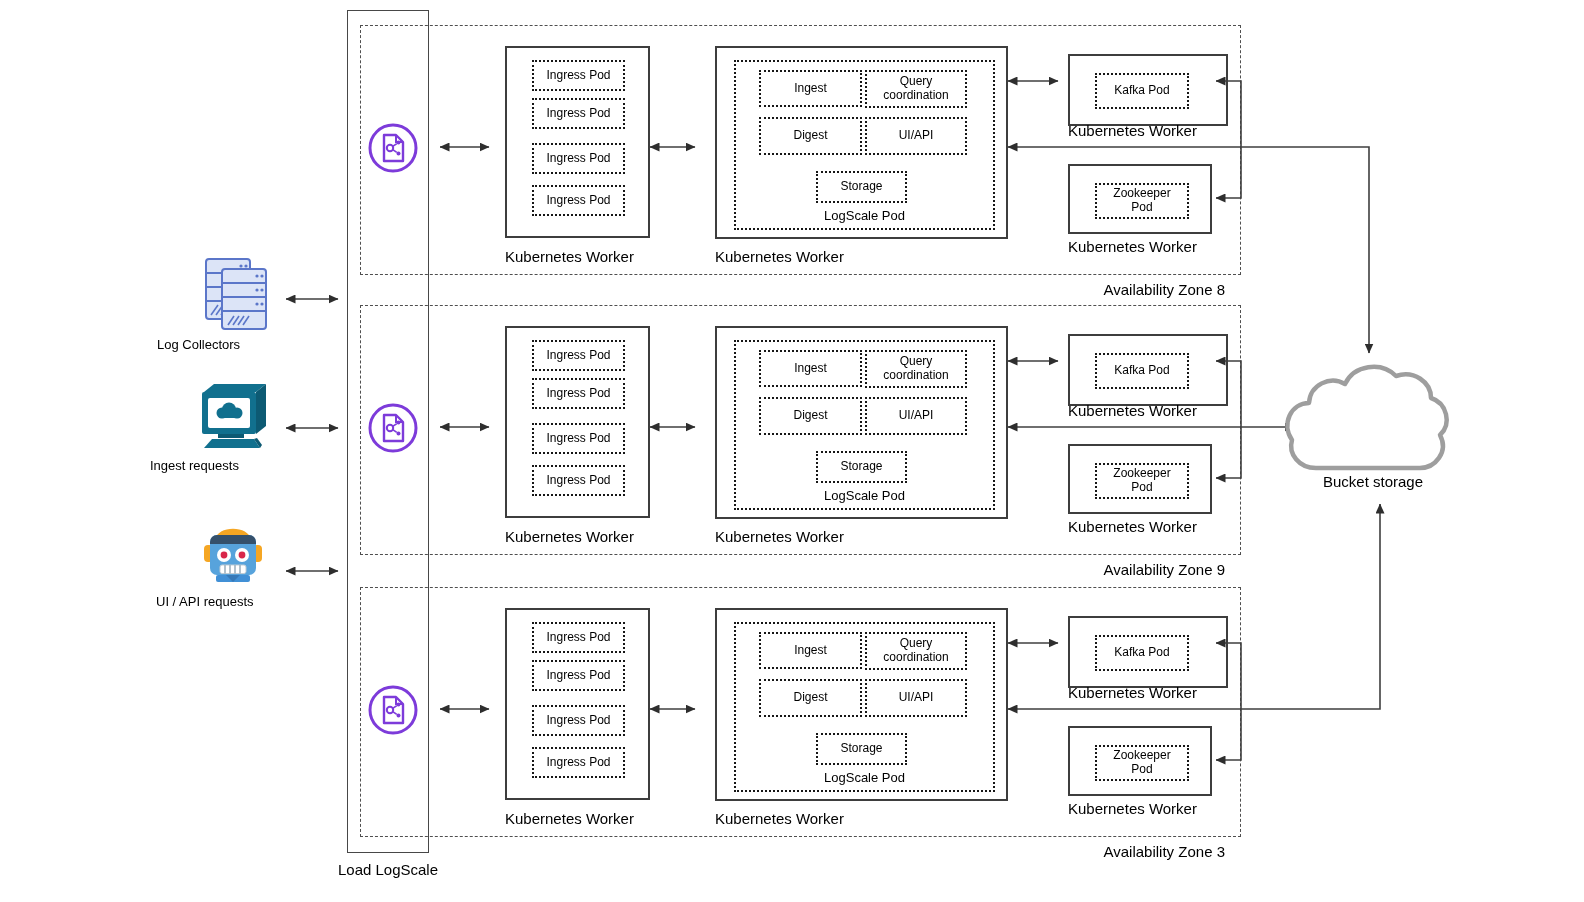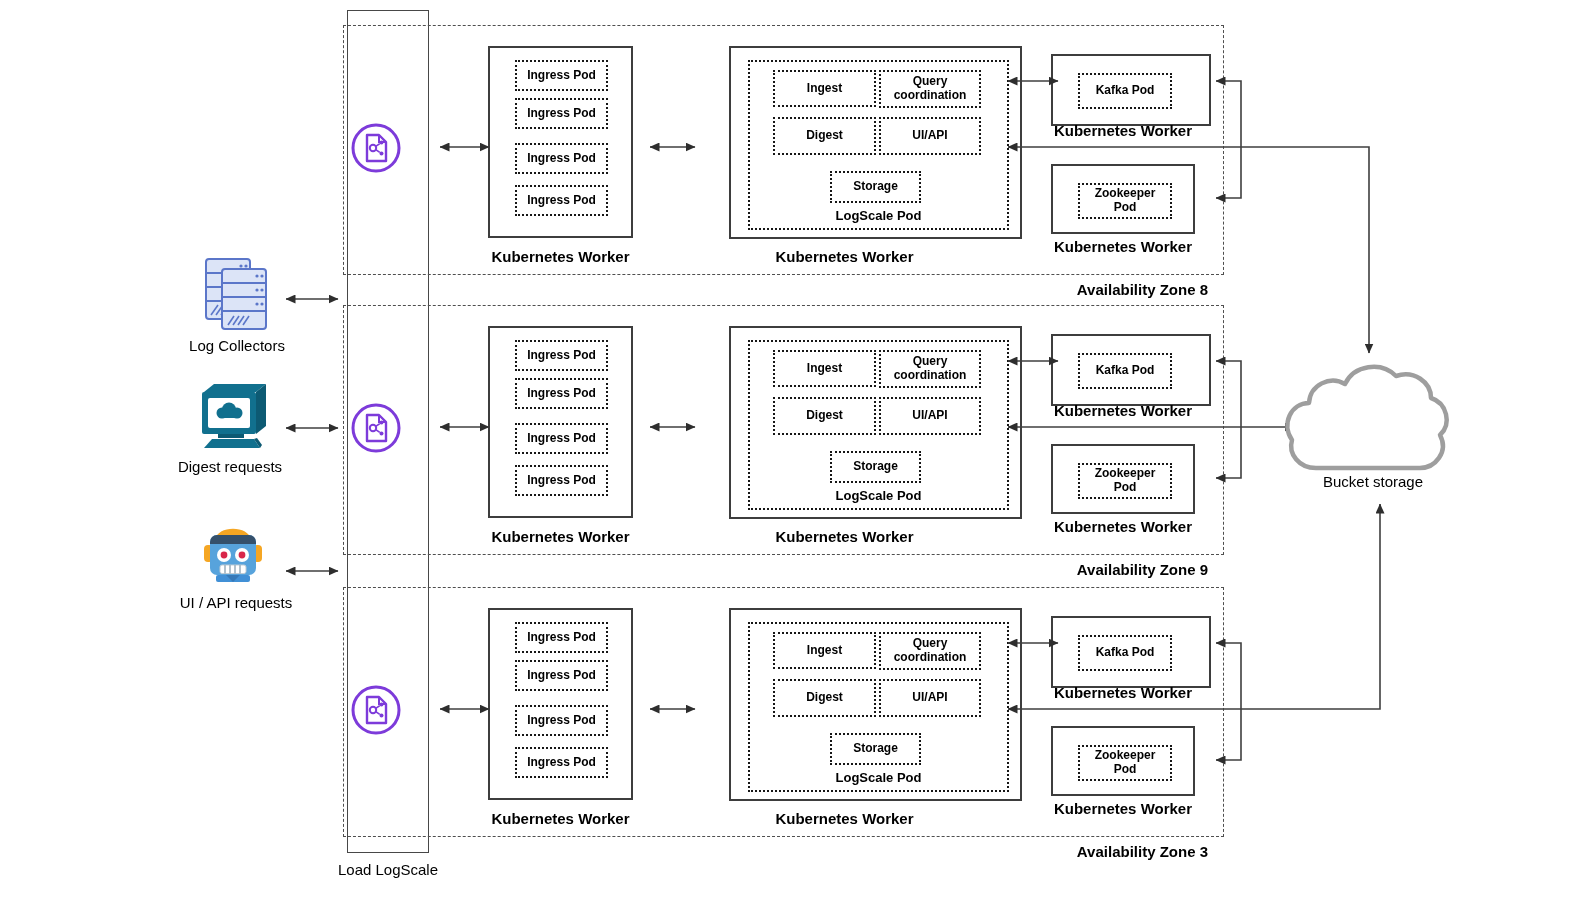--- a/index.html
+++ b/index.html
@@ -4,22 +4,22 @@
 <style>
   html,body { margin:0; padding:0; background:#fff; }
   .canvas {
     position:relative; width:1584px; height:902px; background:#ffffff;
     font-family:"Liberation Sans","DejaVu Sans",sans-serif; color:#000;
     overflow:hidden;
   }
 
   
   .zone {
-    position:absolute; left:343px; width:881px; height:250px;
-    border:1.6px dashed #4f4f4f; box-sizing:border-box;font-weight:bold;
+    position:absolute; left:360px; width:881px; height:250px;
+    border:1.6px dashed #4f4f4f; box-sizing:border-box;
   }
   .zone-label {
     position:absolute; top:255px; right:15px;
     font-size:15px; white-space:nowrap;
   }
 
   
   .lb-column {
     position:absolute; left:347px; top:10px; width:82px; height:843px;
     border:1.7px solid #474747; box-sizing:border-box; background:transparent;
@@ -28,21 +28,21 @@
     position:absolute; left:318px; top:861px; width:140px;
     text-align:center; font-size:15px;
   }
 
   
   .worker {
     position:absolute; border:2px solid #3d3d3d; background:#fff;
     box-sizing:border-box;
   }
   .ingress-worker  { left:144px; top:20px;  width:145px; height:192px; }
-  .logscale-worker { left:354px; top:20px;  width:293px; height:193px;margin-left:31px; }
+  .logscale-worker { left:354px; top:20px;  width:293px; height:193px; }
   .kafka-worker    { left:707px; top:20px;  width:160px; height:72px;margin-top:8px;  }
   .zk-worker       { left:707px; top:138px; width:144px; height:70px;  }
 
   .pod, .comp {
     position:absolute; border:2px dotted #161616; box-sizing:border-box;
     display:flex; align-items:center; justify-content:center;
     text-align:center; font-size:12px; background:#fff; line-height:1.15;
   }
   .ip  { left:25px; width:93px; height:31px; }
   .ip1 { top:12px; } .ip2 { top:50px; } .ip3 { top:95px; } .ip4 { top:137px; }
@@ -56,32 +56,32 @@
   .c-digest  { left:23px;  top:55px;  width:103px; height:38px; }
   .c-uiapi   { left:129px; top:55px;  width:102px; height:38px; }
   .c-storage { left:80px;  top:109px; width:91px;  height:32px; }
   .ls-pod-label {
     position:absolute; left:0; top:146px; width:100%;
     text-align:center; font-size:13px;
   }
 
   .sm-pod { left:25px; top:17px; width:94px; height:36px; padding:0 7px; }
 
-  .worker-label { position:absolute; font-size:15px; text-align:center; }
+  .worker-label { position:absolute; font-size:15px; text-align:left; }
   .wl-ingress  { left:144px; top:222px; width:145px; }
   .wl-logscale { left:354px; top:222px; width:293px; }
   .wl-kafka    { left:707px; top:96px;  width:144px; }
   .wl-zk       { left:707px; top:212px; width:144px; }
 
   .lb-icon { position:absolute; left:6px; top:96px; width:52px; height:52px; }
 
   
   .src-icon  { position:absolute; }
   .src-label {
-    position:absolute; width:160px; text-align:center; font-size:15px;
+    position:absolute; width:160px; font-size:13px;
   }
   .bucket-label {
     position:absolute; left:1300px; top:473px; width:146px;
     text-align:center; font-size:15px;
   }
 
   
   .overlay {
     position:absolute; left:0; top:0; width:1584px; height:902px;
     pointer-events:none;
@@ -145,21 +145,21 @@
         <circle cx="26" cy="31" r="5.5"></circle>
           <circle cx="33" cy="27.5" r="7"></circle>
           <circle cx="41" cy="31" r="5.5"></circle>
         <rect x="22" y="29" width="23" height="7" rx="3.5"></rect>
       </g>
       <rect x="22" y="52" width="26" height="4" fill="#0d5a73"></rect>
       <polygon points="16,57 58,57 64,66 8,66" fill="#11708e"></polygon>
       <polygon points="58,57 64,66 66,63 61,56" fill="#0d5a73"></polygon>
     </svg>
   </div>
-  <div class="src-label" style="left:150px;top:458px">Digest requests</div>
+  <div class="src-label" style="left:150px;top:458px">Ingest requests</div>
 
   <div class="src-icon" style="left:204px;top:518px">
     <svg width="58" height="68" viewBox="0 0 58 68">
       <path d="M11 22 C13 7 45 7 47 22 Z" fill="#f5a623"></path>
       <rect x="0" y="27" width="9" height="17" rx="4" fill="#f5a623"></rect>
       <rect x="49" y="27" width="9" height="17" rx="4" fill="#f5a623"></rect>
       <rect x="6" y="17" width="46" height="40" rx="7" fill="#57a3dc"></rect>
       <path d="M6 26 L6 24 a7 7 0 0 1 7 -7 h32 a7 7 0 0 1 7 7 l0 2 Z" fill="#35506b"></path>
       <circle cx="20" cy="37" r="7" fill="#ffffff"></circle>
         <circle cx="38" cy="37" r="7" fill="#ffffff"></circle>

